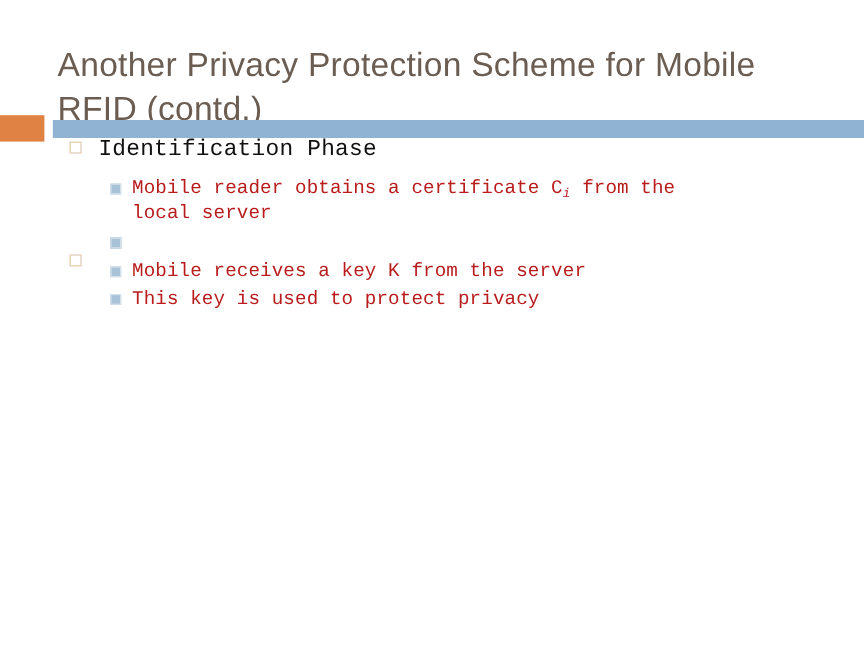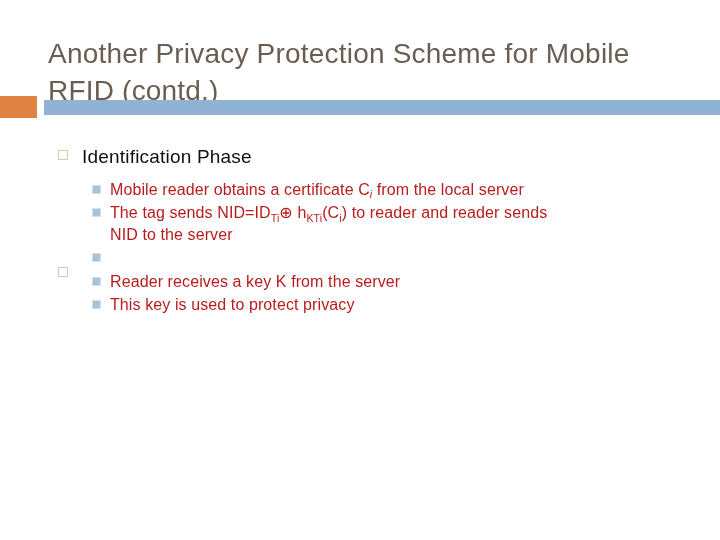--- a/index.html
+++ b/index.html
@@ -49,22 +49,23 @@
     top: 100px;
     width: 676px;
     height: 15px;
     background: #90b2d3;
   }
 
   
   .body-content {
     position: absolute;
     left: 0;
-    top: 144px;
+    top: 112px;
     width: 604px;
+    font-family: Liberation Mono, monospace;
   }
 
   .lvl1 {
     position: relative;
     padding-left: 82px;
     font-size: 19px;
     line-height: 1.32;
     color: #111111;
     margin: 0 0 3px 0;
     letter-spacing: 0.2px;
@@ -136,38 +137,37 @@
       <span class="bullet-sq"></span>
       <span>Mobile reader obtains a certificate C<sub class="ital">i</sub> from the local server</span>
     </div>
 
     <div class="lvl2">
       <span class="bullet-sq"></span>
     </div>
 
     <div class="lvl2">
       <span class="bullet-sq"></span>
-      <span>The tag sends NID=ID<sub>Ti</sub>⊕ h<sub>KTi</sub>(C<sub>i</sub>) to reader and reader sends NID to the server</span>
     </div>
 
     <div class="lvl2">
       <span class="bullet-sq"></span>
     </div>
 
     <div class="gap-md"></div>
 
     <div class="lvl1">
       <span class="bullet-sq"></span>
     </div>
 
     <div class="gap-sm"></div>
 
     <div class="lvl2">
       <span class="bullet-sq"></span>
-      <span>Reader receives a key K from the server</span>
+      <span>Mobile receives a key K from the server</span>
     </div>
 
     <div class="lvl2">
       <span class="bullet-sq"></span>
       <span>This key is used to protect privacy</span>
     </div>
 
   </div>
 </div>
 

